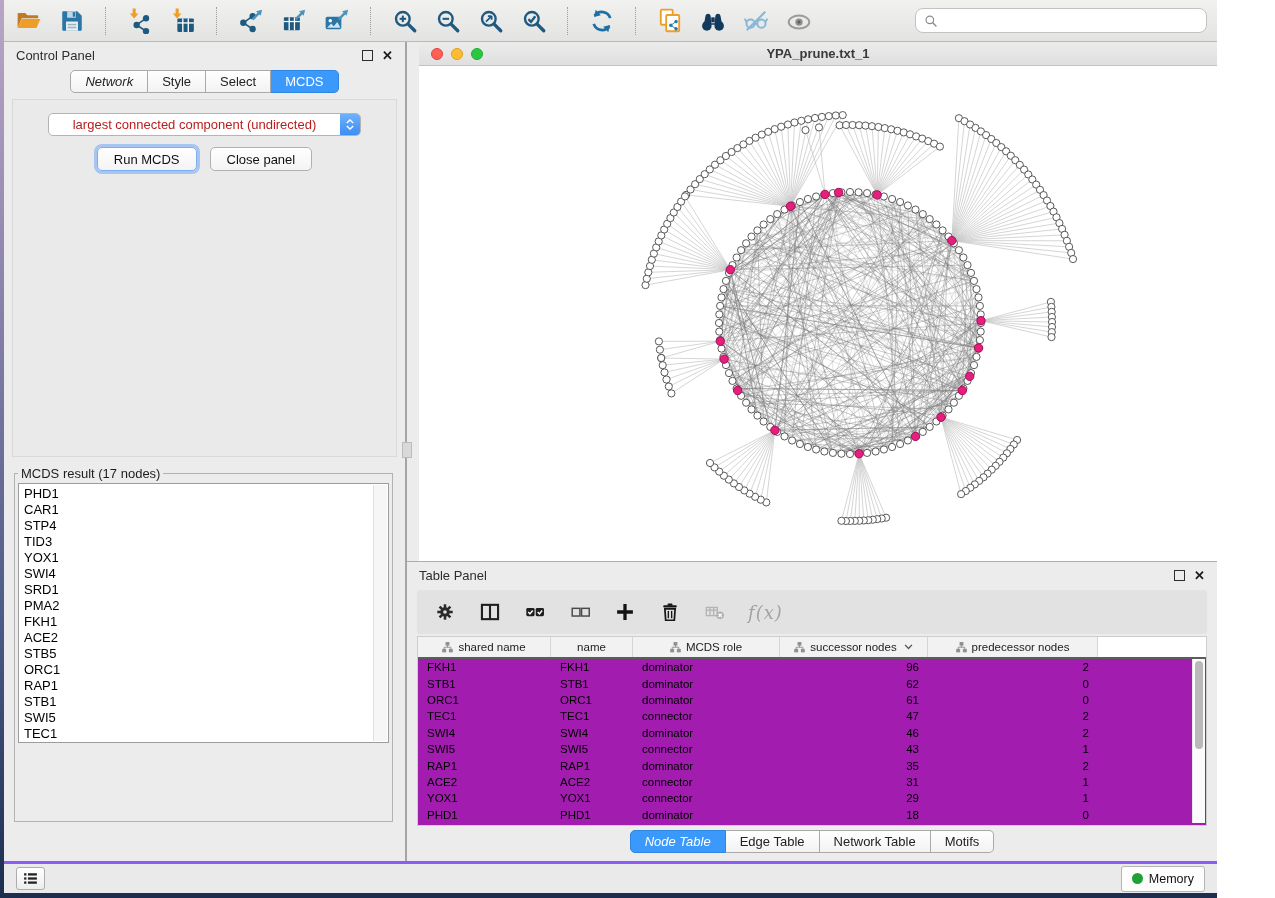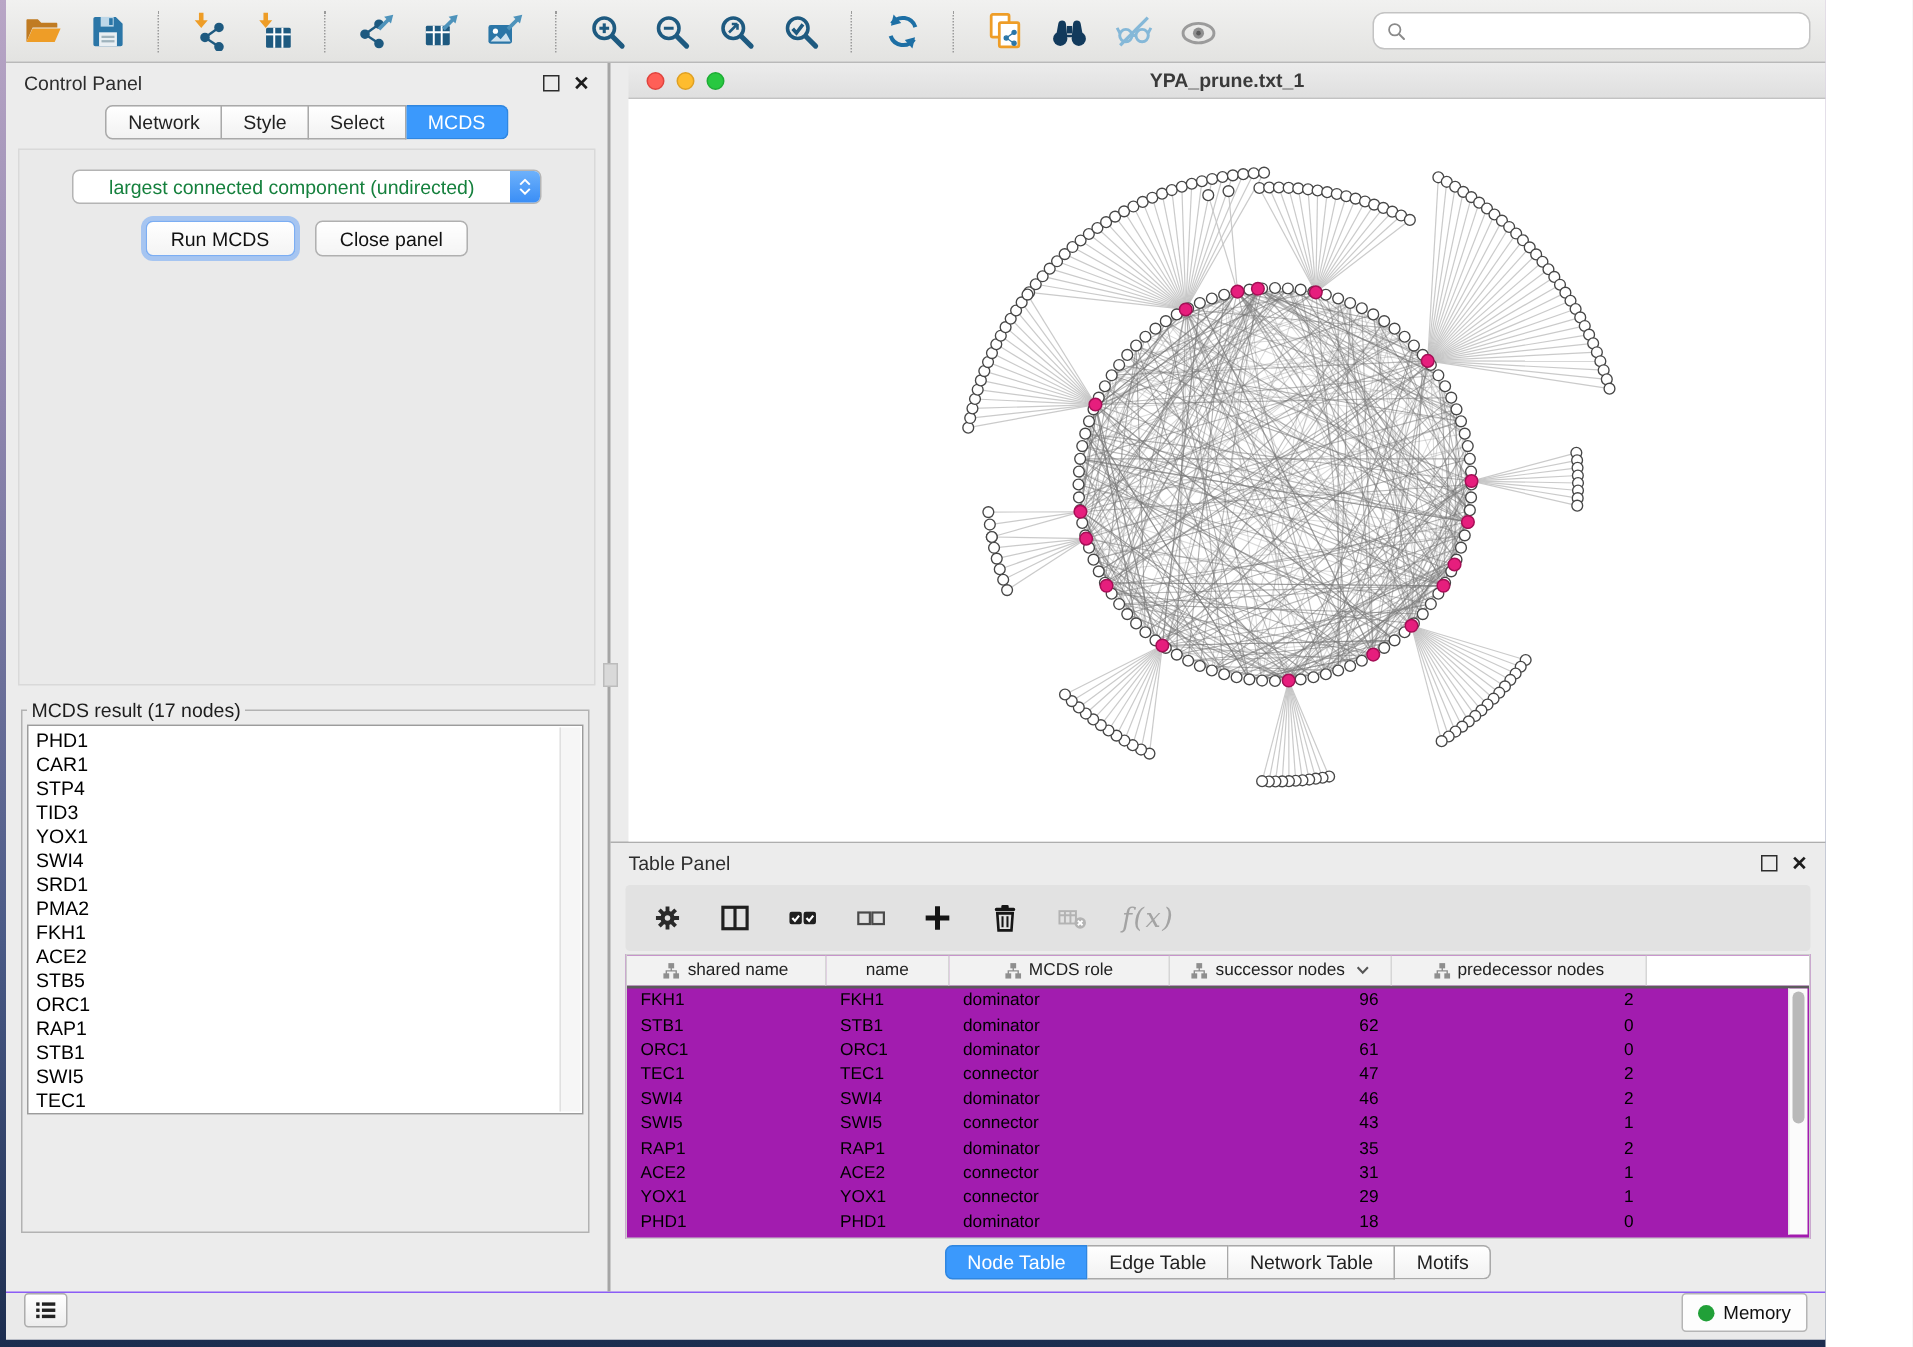--- a/index.html
+++ b/index.html
@@ -25,28 +25,28 @@
 
   
   .control-panel{width:401px;flex:0 0 401px;display:flex;flex-direction:column;background:#ececec;box-sizing:border-box;}
   .panel-titlebar{height:26px;flex:0 0 26px;display:flex;align-items:center;padding:0 12px;font-size:13px;color:#2d2d2d;}
   .win-btns{margin-left:auto;display:flex;align-items:center;gap:9px;}
   .wb-float{width:9px;height:9px;border:1.5px solid #2d2d2d;display:inline-block;}
   .wb-close{font-size:13px;font-weight:bold;color:#1c1c1c;line-height:1;}
   .cp-tabs{display:flex;justify-content:center;margin:2px 0 6px;}
   .seg{font-size:13px;color:#222;background:linear-gradient(180deg,#ffffff,#f2f2f2);border:1px solid #a9a9a9;
     border-left-width:0;padding:3px 14px;line-height:15px;}
-  .seg:first-child{border-left-width:1px;border-radius:5px 0 0 5px;}
+  .seg:first-child{border-left-width:1px;border-radius:5px 0 0 5px;font-style:italic;}
   .seg:last-child{border-radius:0 5px 5px 0;}
   .seg.active{background:var(--accent);color:#fff;border-color:#2f86e0;}
   .cp-inner{margin:0 8px;height:358px;flex:0 0 358px;background:#eaeaea;border:1px solid #d9d9d9;box-sizing:border-box;}
   .opt-label{text-align:center;margin-top:22px;font-size:13px;color:#1f1f1f;}
   .dd-row{display:flex;justify-content:center;margin-top:13px;}
   .dropdown{width:313px;height:23px;background:#fff;border:1px solid #b4b4b4;border-radius:5px;display:flex;
-    align-items:center;box-sizing:border-box;font-size:13px;color:#15803d;justify-content:center;}
+    align-items:center;box-sizing:border-box;font-size:13px;color:#b91c1c;justify-content:center;}
   .dropdown .dd-text{flex:1;text-align:center;white-space:nowrap;overflow:hidden;}
   .stepper{width:20px;height:21px;flex:0 0 20px;border-radius:0 4px 4px 0;background:linear-gradient(180deg,#6db1fb,#3a8ef6);
     display:flex;flex-direction:column;align-items:center;justify-content:center;gap:1px;}
   .stepper svg{width:8px;height:5px;}
   .btn-row{display:flex;justify-content:center;gap:13px;margin-top:11px;}
   .btn{font:13px "Liberation Sans",sans-serif;color:#111;background:linear-gradient(180deg,#ffffff,#f4f4f4);
     border:1px solid #b0b0b0;border-radius:5px;height:24px;padding:0 16px;}
   .btn.focused{border-color:#7caef3;box-shadow:0 0 0 3px rgba(110,165,245,.55);}
   .result-box{margin:9px 12px 0 10px;height:356px;flex:0 0 356px;border:1px solid #b2b2b2;padding:2px 3px 3px;
     box-sizing:border-box;}
@@ -88,21 +88,21 @@
   .th svg.tree{width:11px;height:11px;}
   .th svg.chev{width:9px;height:6px;margin-left:2px;}
   .t-body{position:relative;}
   .tr{display:flex;height:16.4px;align-items:center;}
   .td{font-size:11.5px;color:#000;box-sizing:border-box;padding:0 9px;white-space:nowrap;overflow:hidden;}
   .t-scroll{position:absolute;top:22px;right:1px;bottom:2px;width:12px;background:#fbfbfb;border-left:1px solid #e6e6e6;}
   .t-scroll .thumb{position:absolute;top:2px;left:2px;width:8px;height:88px;background:#b9b9b9;border-radius:5px;}
   .tp-tabs{display:flex;justify-content:center;margin-top:4px;}
 
   
-  .statusbar{height:32px;flex:0 0 32px;background:#eaeaea;border-top:1px solid #8b5cf6;display:flex;align-items:flex-start;
+  .statusbar{height:32px;flex:0 0 32px;background:#eaeaea;border-top:3px solid #8b5cf6;display:flex;align-items:center;
     padding:0 12px;box-sizing:border-box;}
   .sb-btn{height:23px;background:linear-gradient(180deg,#ffffff,#ededed);border:1px solid #adadad;border-radius:3px;
     display:flex;align-items:center;justify-content:center;padding:0 5px;box-sizing:border-box;}
   .sb-btn svg{width:17px;height:17px;}
   .memory-btn{margin-left:auto;height:24px;background:#fdfdfd;border:1px solid #b5b5b5;border-radius:3px;display:flex;
     align-items:center;gap:6px;padding:0 10px;font-size:12.5px;color:#111;}
   .memory-btn .dot{width:11px;height:11px;border-radius:50%;background:var(--mem-green);display:inline-block;}
 </style>
 </head>
 <body>

